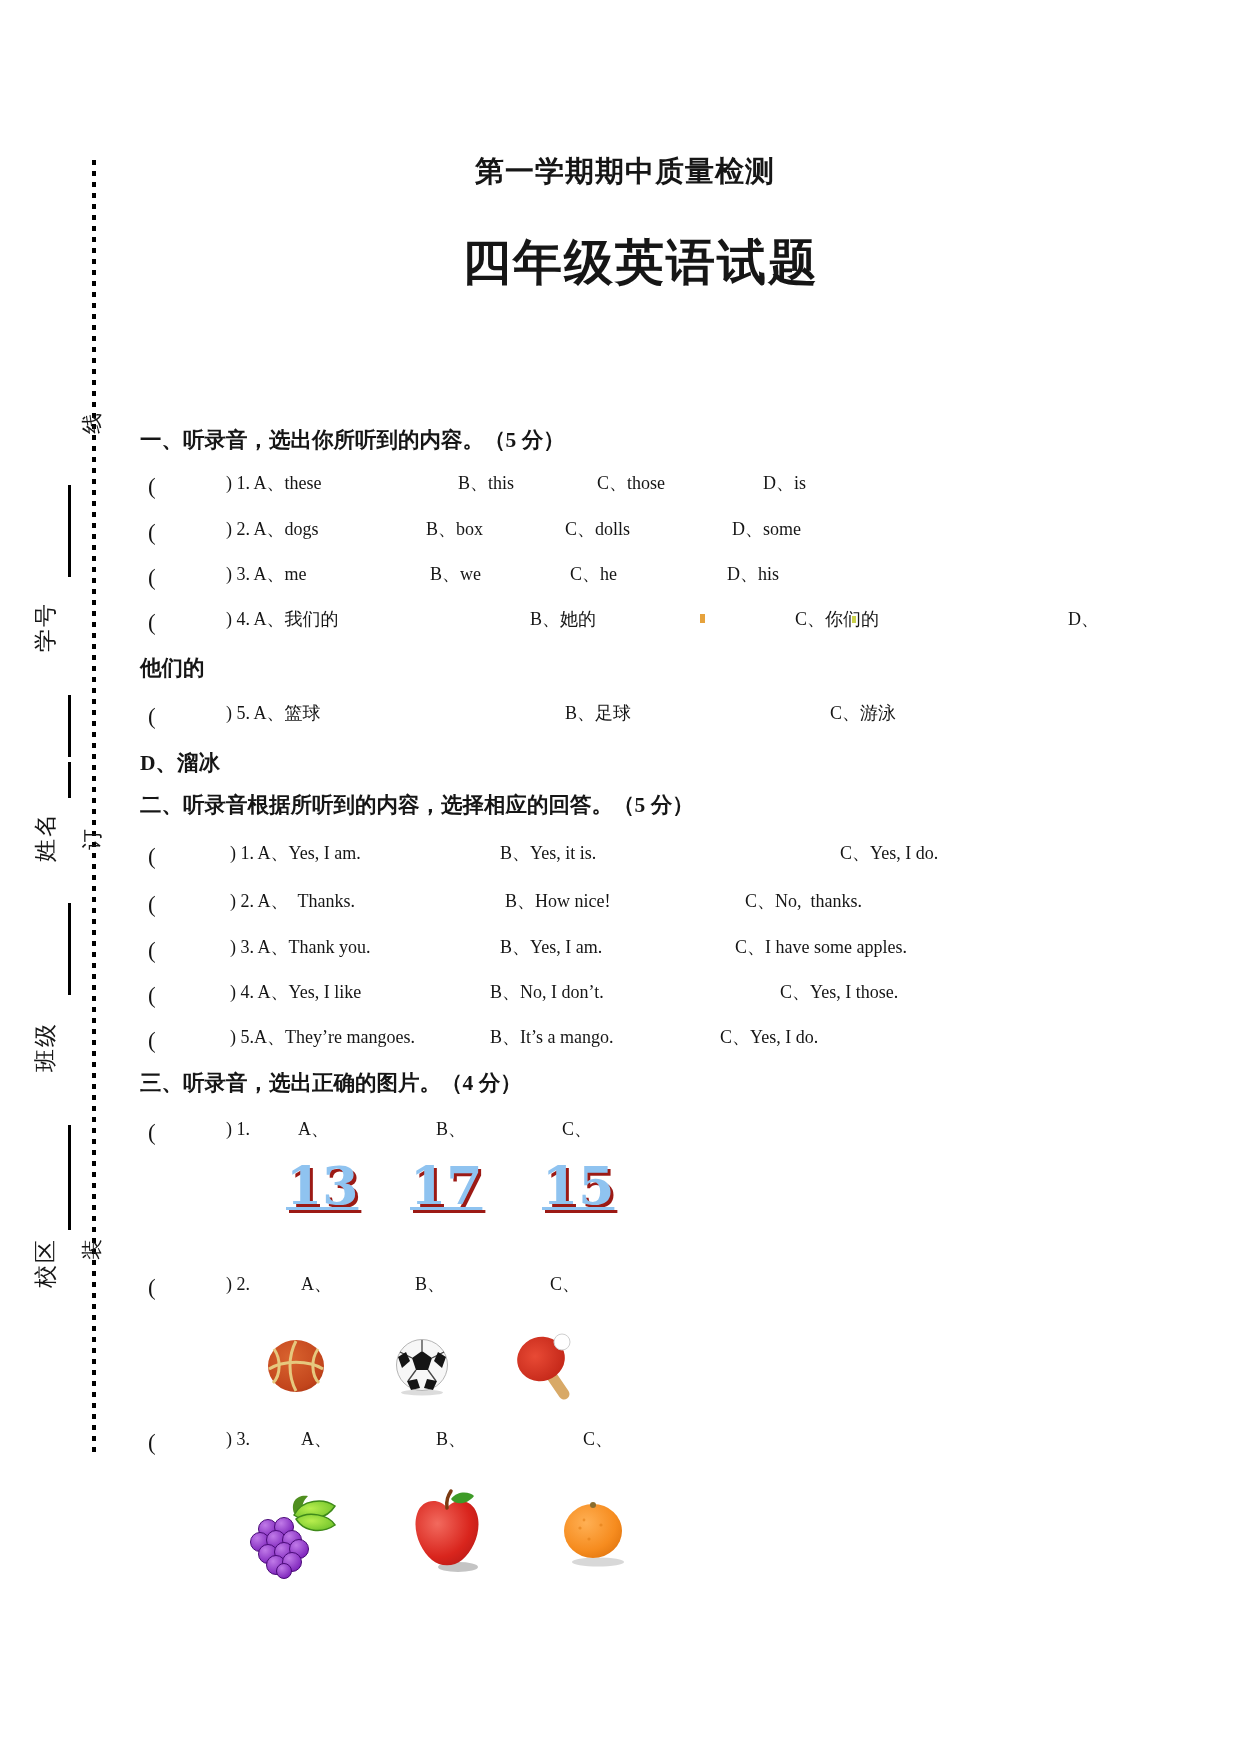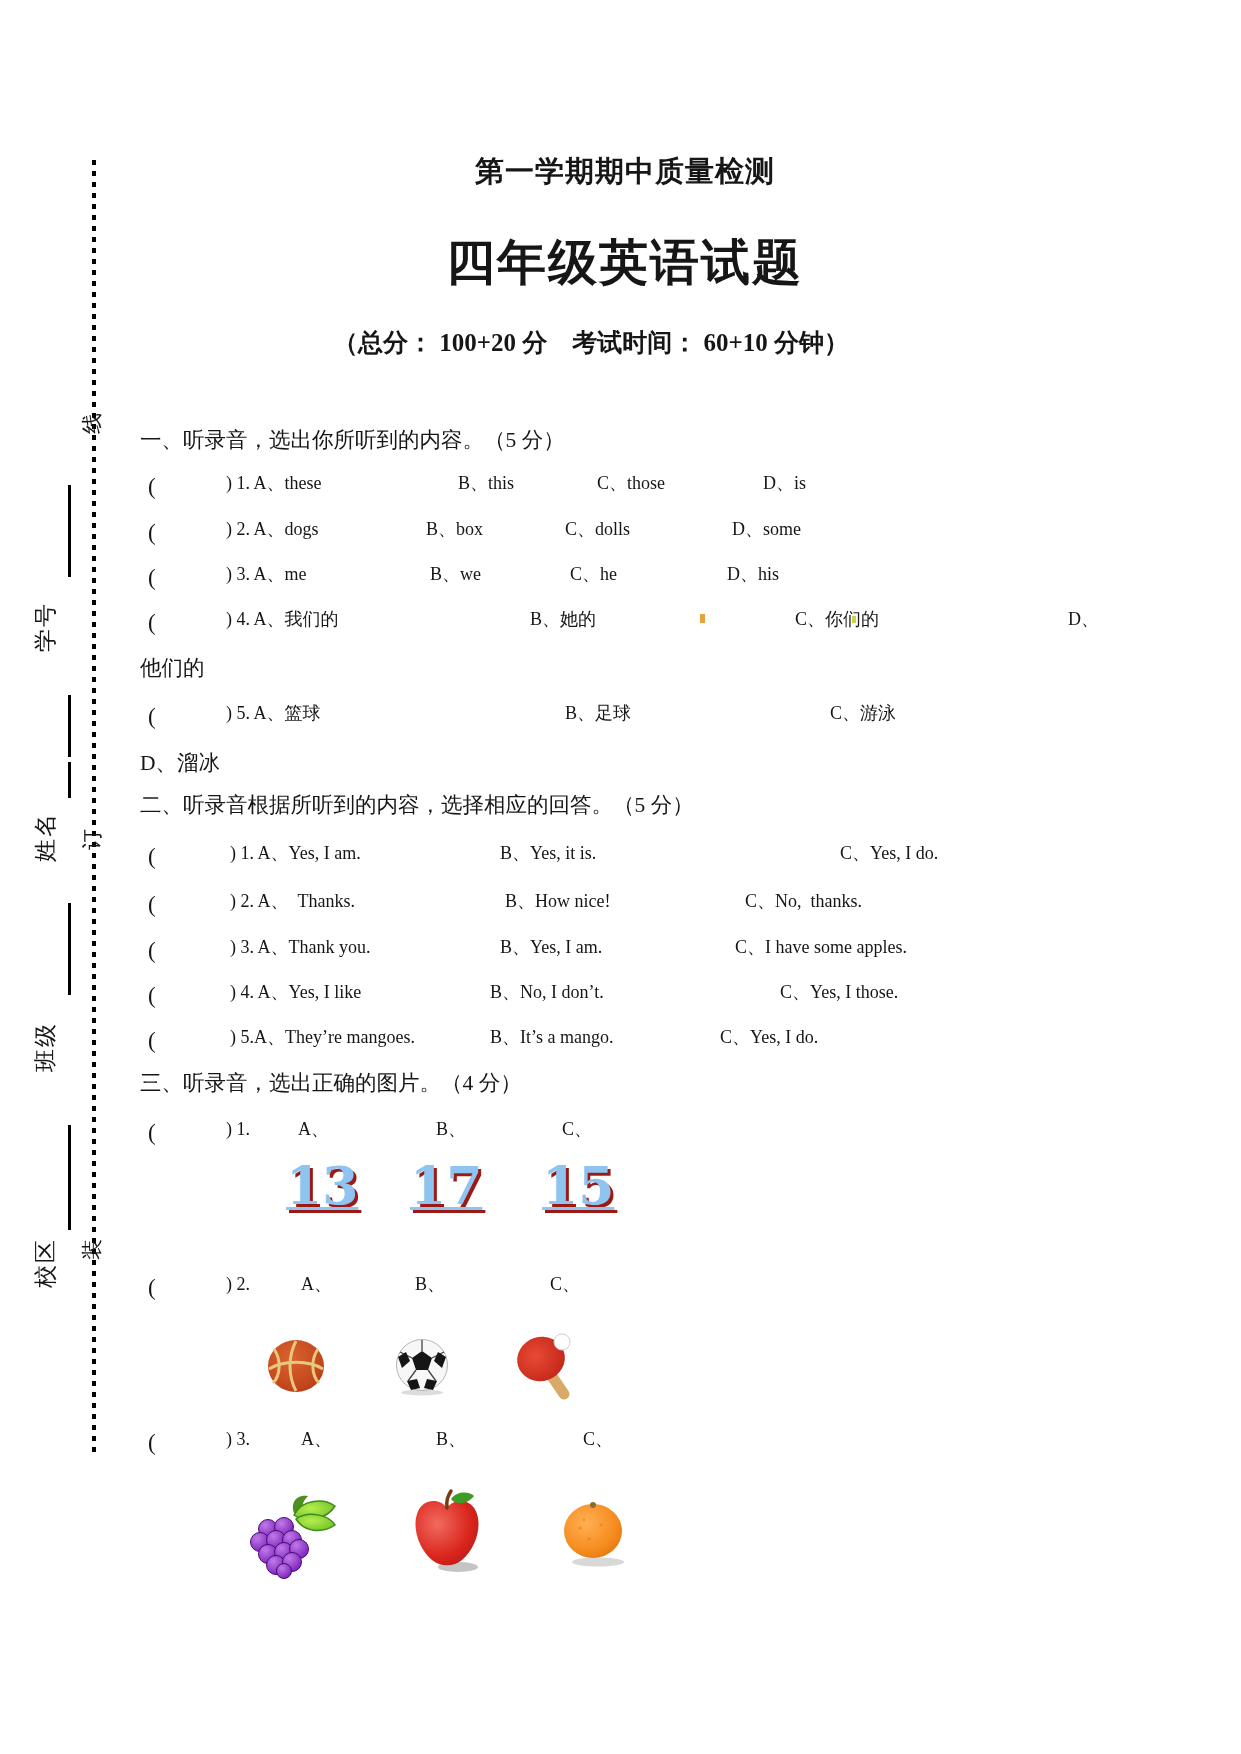--- a/index.html
+++ b/index.html
@@ -1,23 +1,23 @@
 <!DOCTYPE html>
 <html><head>
 <meta charset="utf-8">
 <style>
   html,body{margin:0;padding:0;background:#fff;}
   .page{position:relative;width:1241px;height:1754px;background:#ffffff;
         font-family:"Liberation Serif","DejaVu Serif",serif;color:#161616;overflow:hidden;}
-  .abs{position:absolute;white-space:pre;}
+  .abs{position:absolute;white-space:pre;font-weight:bold;}
   .row{position:absolute;left:0;width:100%;height:36px;}
   .seg{position:absolute;white-space:pre;font-size:18px;line-height:1.3;}
   .paren{font-size:23px;}
   .h-session{font-family:"Liberation Sans","DejaVu Sans",sans-serif;font-weight:bold;font-size:29px;letter-spacing:1px;}
-  .h-title{font-family:Liberation Sans, sans-serif;font-weight:bold;font-size:49px;letter-spacing:2px;}
+  .h-title{font-family:Liberation Sans, sans-serif;font-weight:bold;font-size:49px;letter-spacing:2px;margin-left:16px;}
   .h-meta{font-weight:bold;font-size:25px;white-space:pre;}
   .h-listening{font-weight:bold;font-size:24px;white-space:pre;}
   .p-head{font-size:21.5px;white-space:pre;}
   .dashline{position:absolute;left:92px;top:160px;width:4px;height:1298px;
             background:repeating-linear-gradient(to bottom,#000 0 5px,transparent 5px 11px);}
   .blank{position:absolute;left:68px;width:3px;background:#000;}
   .vlabel{position:absolute;transform:rotate(-90deg);transform-origin:0 0;
           white-space:nowrap;font-size:23px;letter-spacing:2px;}
   .sealchar{position:absolute;transform:rotate(-90deg);transform-origin:0 0;
             white-space:nowrap;font-size:21px;}
@@ -44,21 +44,20 @@
   <div class="blank" style="top:903px;height:92px"></div>
   <div class="blank" style="top:1125px;height:105px"></div>
 
   <span class="vlabel" style="left:30px;top:652px">学号</span>
   <span class="vlabel" style="left:30px;top:862px">姓名</span>
   <span class="vlabel" style="left:30px;top:1072px">班级</span>
   <span class="vlabel" style="left:30px;top:1288px">校区</span>
 
   <div class="abs h-session" style="left:475px;top:152px">第一学期期中质量检测</div>
   <div class="abs h-title" style="left:446px;top:230px">四年级英语试题</div>
-  <div class="abs h-meta" style="left:333px;top:326px">（总分： 100+20 分    考试时间： 60+10 分钟）</div>
 
   <div class="abs p-head" style="left:140px;top:425px">一、听录音，选出你所听到的内容。（5 分）</div>
 
   <div class="row" style="top:472px">
     <span class="seg paren" style="left:148px">(</span>
     <span class="seg" style="left:226px">) 1. A、these</span>
     <span class="seg" style="left:458px">B、this</span>
     <span class="seg" style="left:597px">C、those</span>
     <span class="seg" style="left:763px">D、is</span>
   </div>

